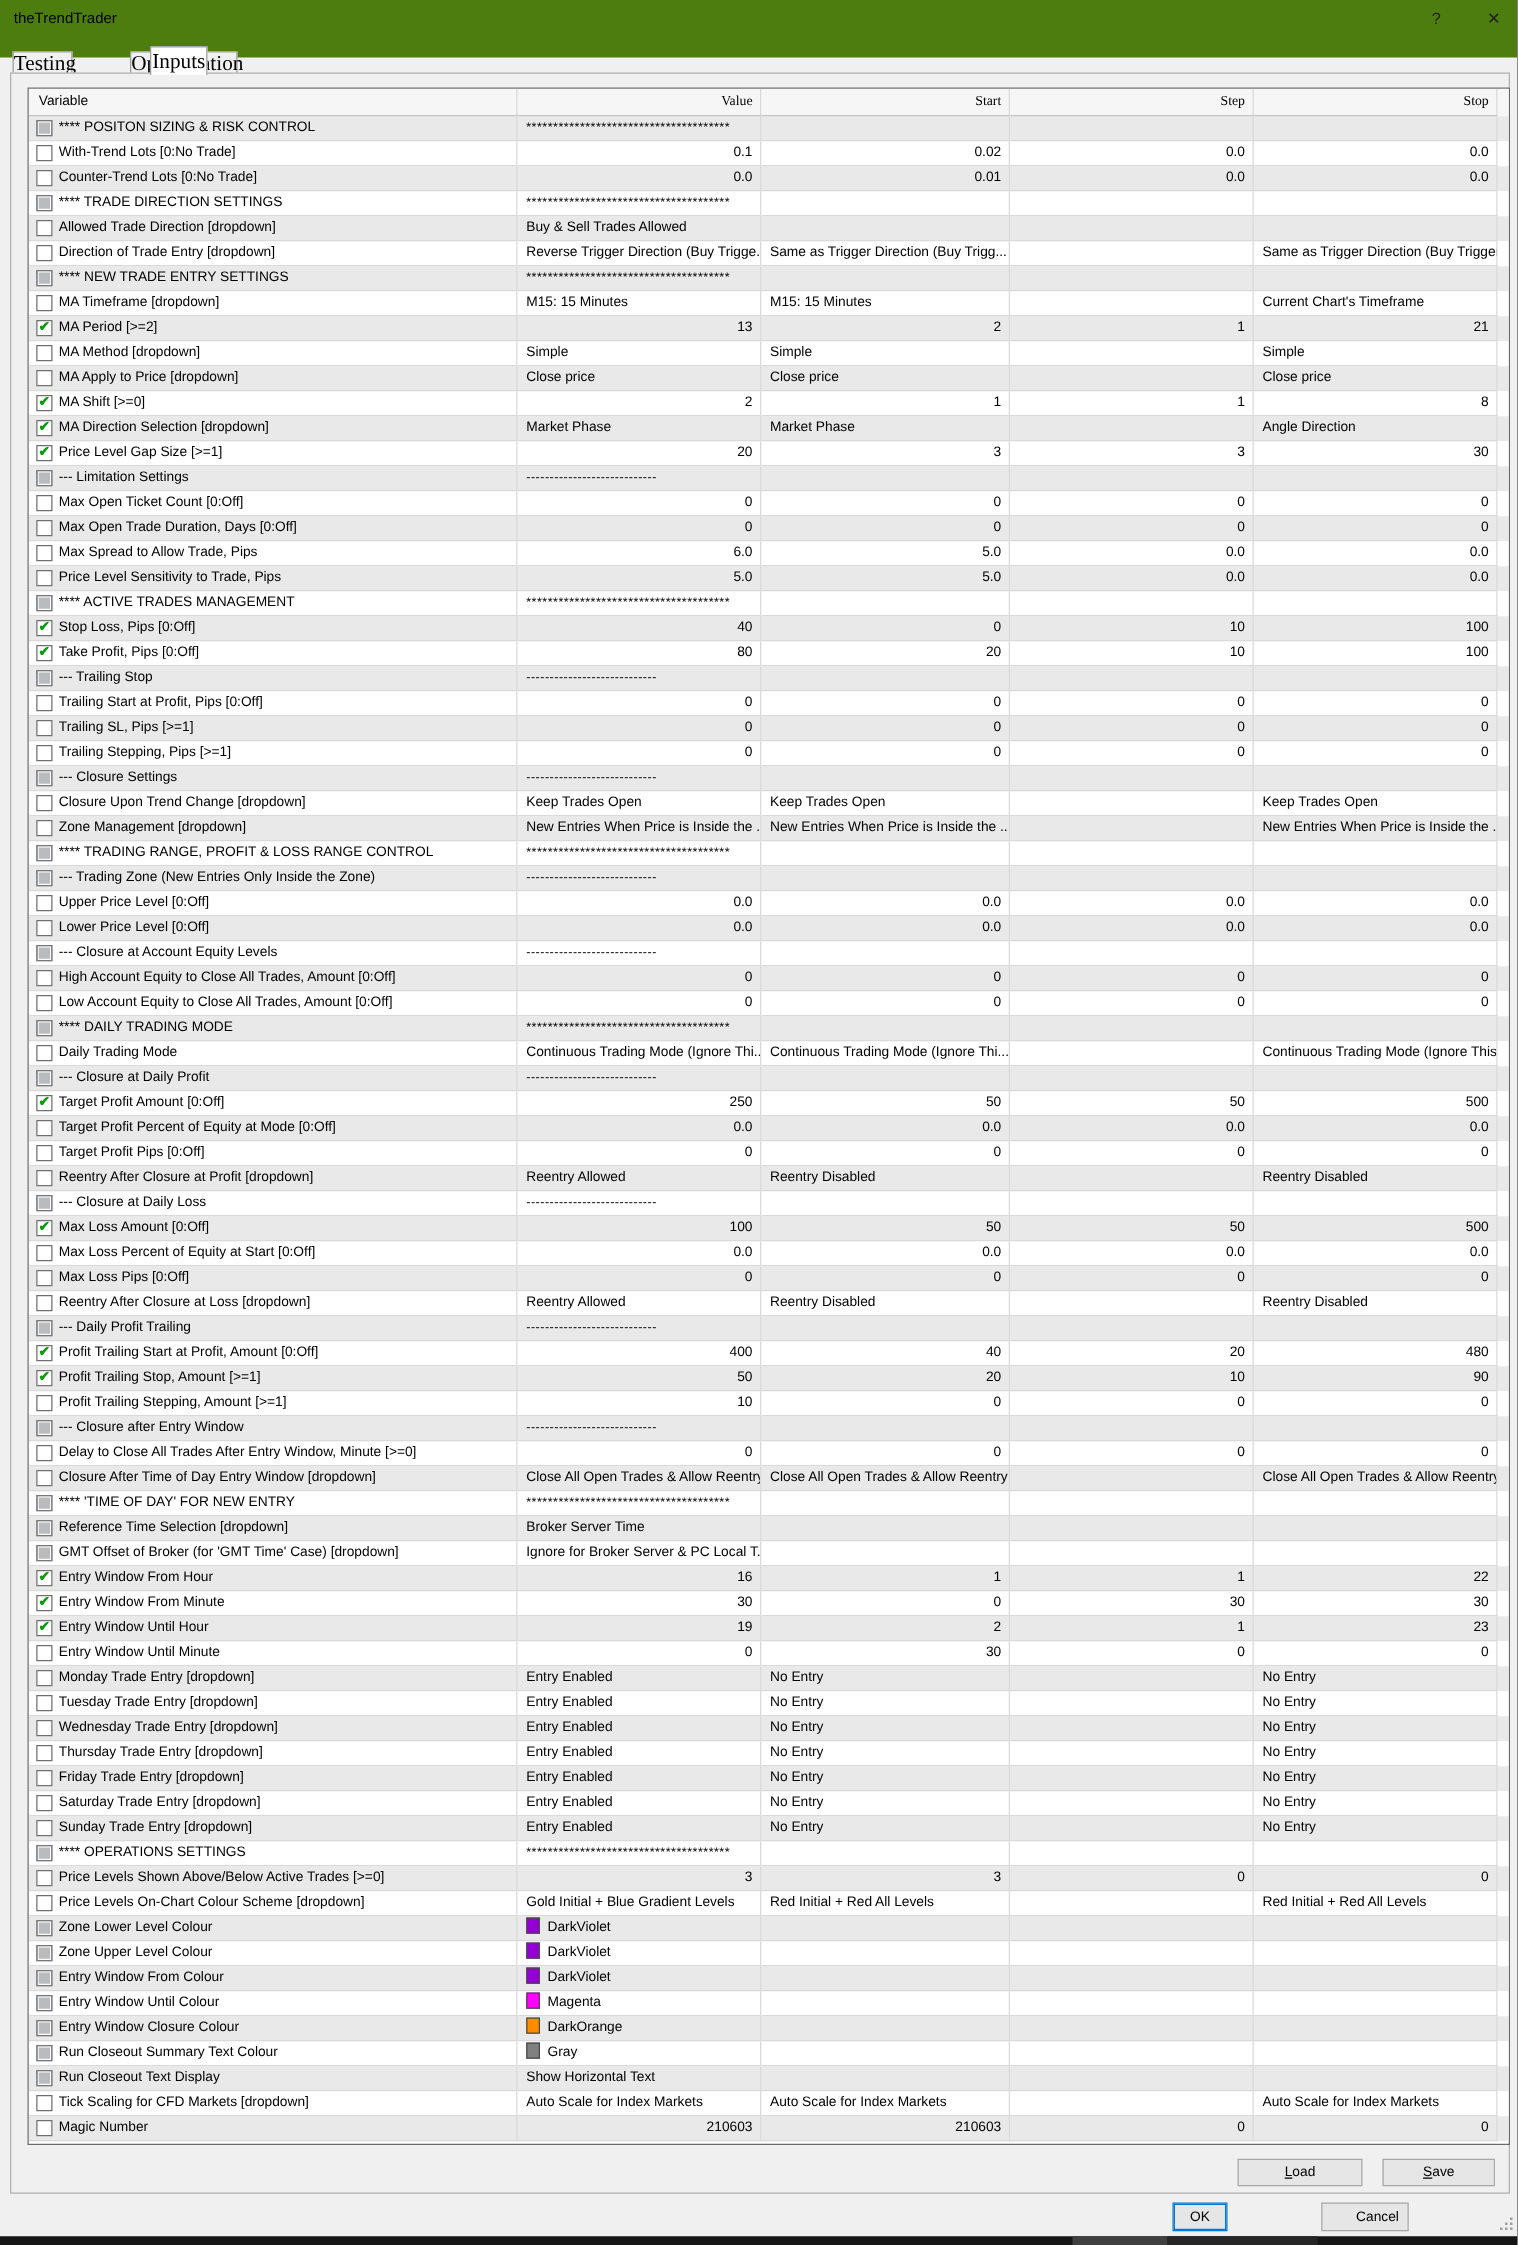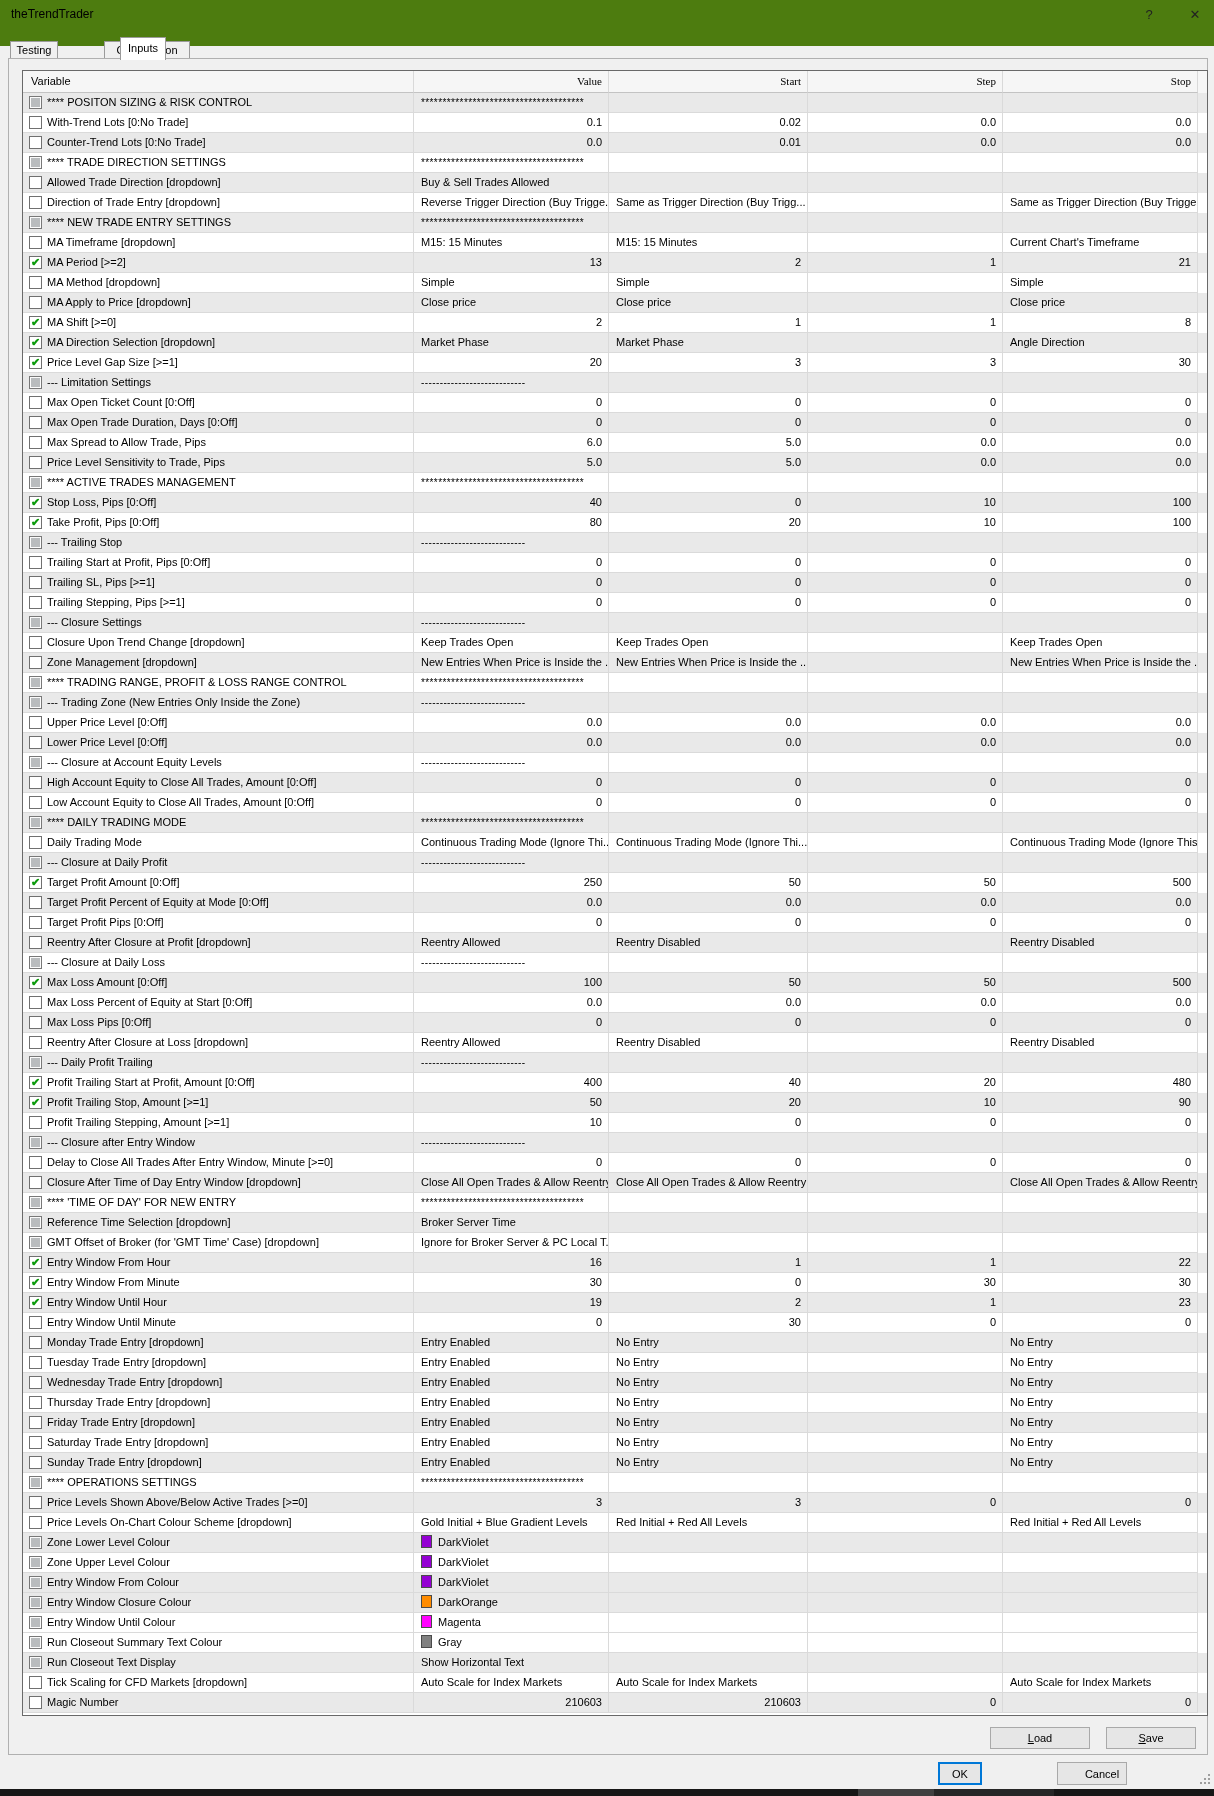--- a/index.html
+++ b/index.html
@@ -10,23 +10,23 @@
 
   
   .titlebar { position:absolute; left:0; top:0; width:1214px; height:46px; background:#4d7c0f; }
   .title { position:absolute; left:11px; top:7px; font-size:12px; color:#000; }
   .tb-btn { position:absolute; top:6px; width:22px; height:18px; text-align:center;
             font-size:13px; color:#222; cursor:pointer; line-height:18px; }
   .tb-help { left:1138px; }
   .tb-close { left:1184px; }
 
   
-  .tab { position:absolute; text-align:center; font-size:11px; color:#000; cursor:pointer;
+  .tab { position:absolute; text-align:center; font-size:17px; color:#000; cursor:pointer;
          background:#f0f0f0; border:1px solid #9b9b9b; border-bottom:none;
-         top:41px; height:18px; line-height:17px; z-index:1; }
+         top:41px; height:18px; line-height:17px; z-index:1;font-family:Liberation Serif, serif; }
   .tab-0 { left:10px;  width:48px; }
   .tab-1 { left:73px;  width:46px;margin-left:47px; }
   .tab-2 { left:104px; width:86px; }
   .tab.active { background:#ffffff; top:37px; height:23px; line-height:21px; z-index:3; }
 
   
   .page { position:absolute; left:8px; top:58px; width:1200px; height:1697px;
           border:1px solid #b0b0b0; background:#f0f0f0; z-index:2; }
 
   
@@ -621,30 +621,30 @@
           <div class="cell c3 txt"><span class="ctext"></span></div>
           <div class="cell c4 txt"><span class="ctext"></span></div>
         </div>
         <div class="row odd">
           <div class="cell c0"><span class="cb dis"></span><span class="vlabel">Entry Window From Colour</span></div>
           <div class="cell c1 txt"><span class="swatch" style="background: rgb(148, 0, 211);"></span><span class="ctext">DarkViolet</span></div>
           <div class="cell c2 txt"><span class="ctext"></span></div>
           <div class="cell c3 txt"><span class="ctext"></span></div>
           <div class="cell c4 txt"><span class="ctext"></span></div>
         </div>
+        <div class="row even">
+          <div class="cell c0"><span class="cb dis"></span><span class="vlabel">Entry Window Until Colour</span></div>
+          <div class="cell c1 txt"><span class="swatch" style="background: rgb(255, 0, 255);"></span><span class="ctext">Magenta</span></div>
+          <div class="cell c2 txt"><span class="ctext"></span></div>
+          <div class="cell c3 txt"><span class="ctext"></span></div>
+          <div class="cell c4 txt"><span class="ctext"></span></div>
+        </div>
         <div class="row odd">
           <div class="cell c0"><span class="cb dis"></span><span class="vlabel">Entry Window Closure Colour</span></div>
           <div class="cell c1 txt"><span class="swatch" style="background: rgb(255, 140, 0);"></span><span class="ctext">DarkOrange</span></div>
-          <div class="cell c2 txt"><span class="ctext"></span></div>
-          <div class="cell c3 txt"><span class="ctext"></span></div>
-          <div class="cell c4 txt"><span class="ctext"></span></div>
-        </div>
-        <div class="row even">
-          <div class="cell c0"><span class="cb dis"></span><span class="vlabel">Entry Window Until Colour</span></div>
-          <div class="cell c1 txt"><span class="swatch" style="background: rgb(255, 0, 255);"></span><span class="ctext">Magenta</span></div>
           <div class="cell c2 txt"><span class="ctext"></span></div>
           <div class="cell c3 txt"><span class="ctext"></span></div>
           <div class="cell c4 txt"><span class="ctext"></span></div>
         </div>
         <div class="row even">
           <div class="cell c0"><span class="cb dis"></span><span class="vlabel">Run Closeout Summary Text Colour</span></div>
           <div class="cell c1 txt"><span class="swatch" style="background: rgb(128, 128, 128);"></span><span class="ctext">Gray</span></div>
           <div class="cell c2 txt"><span class="ctext"></span></div>
           <div class="cell c3 txt"><span class="ctext"></span></div>
           <div class="cell c4 txt"><span class="ctext"></span></div>

